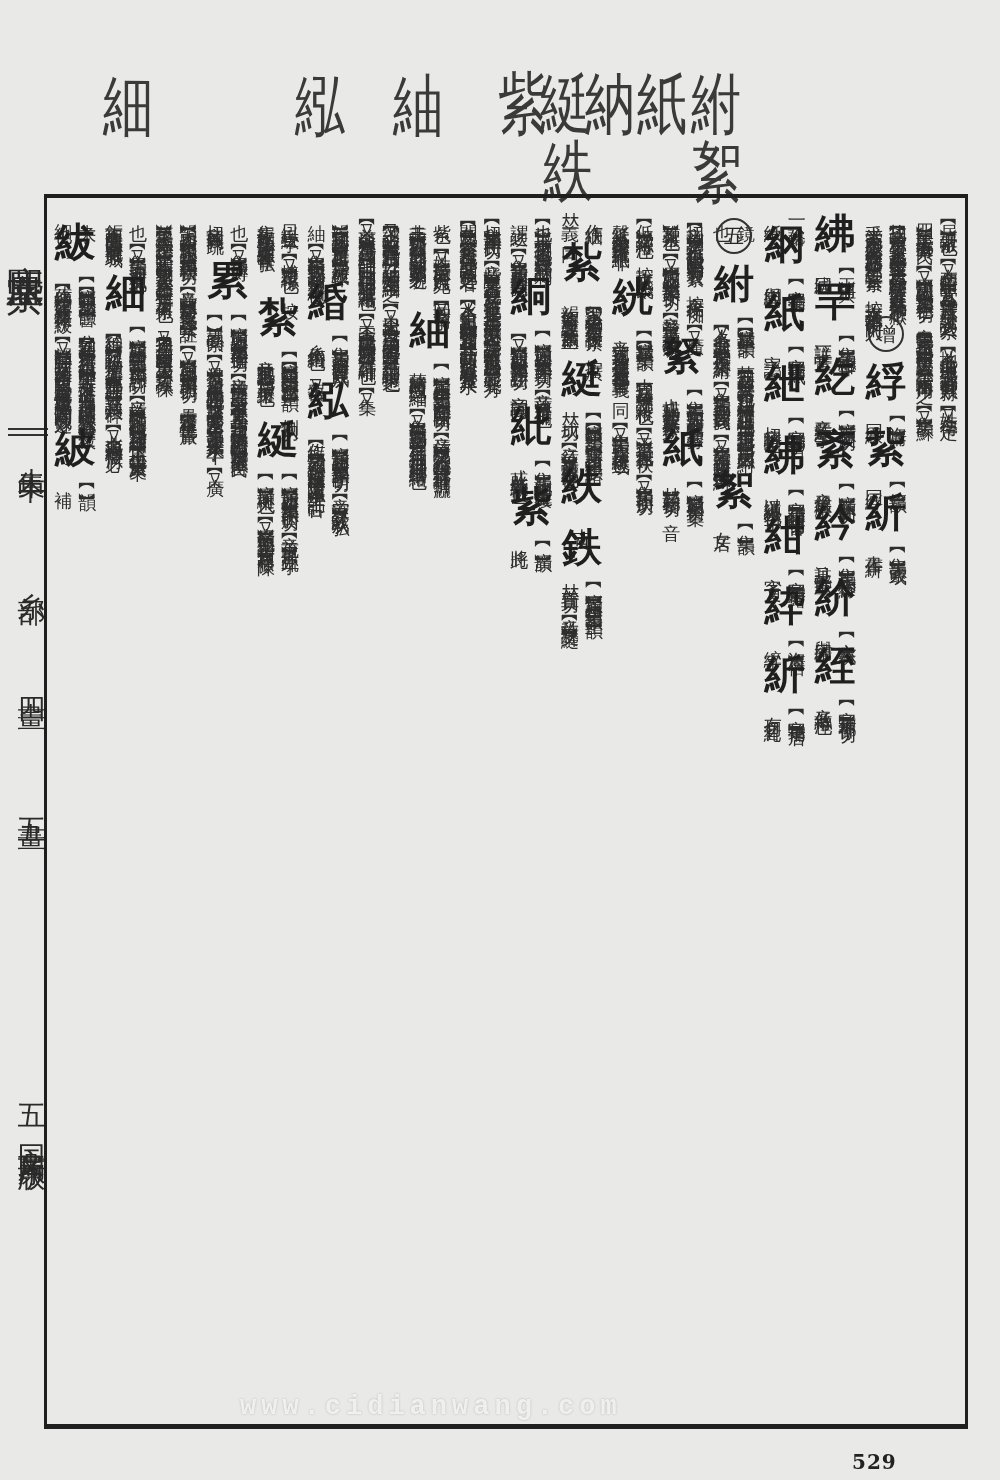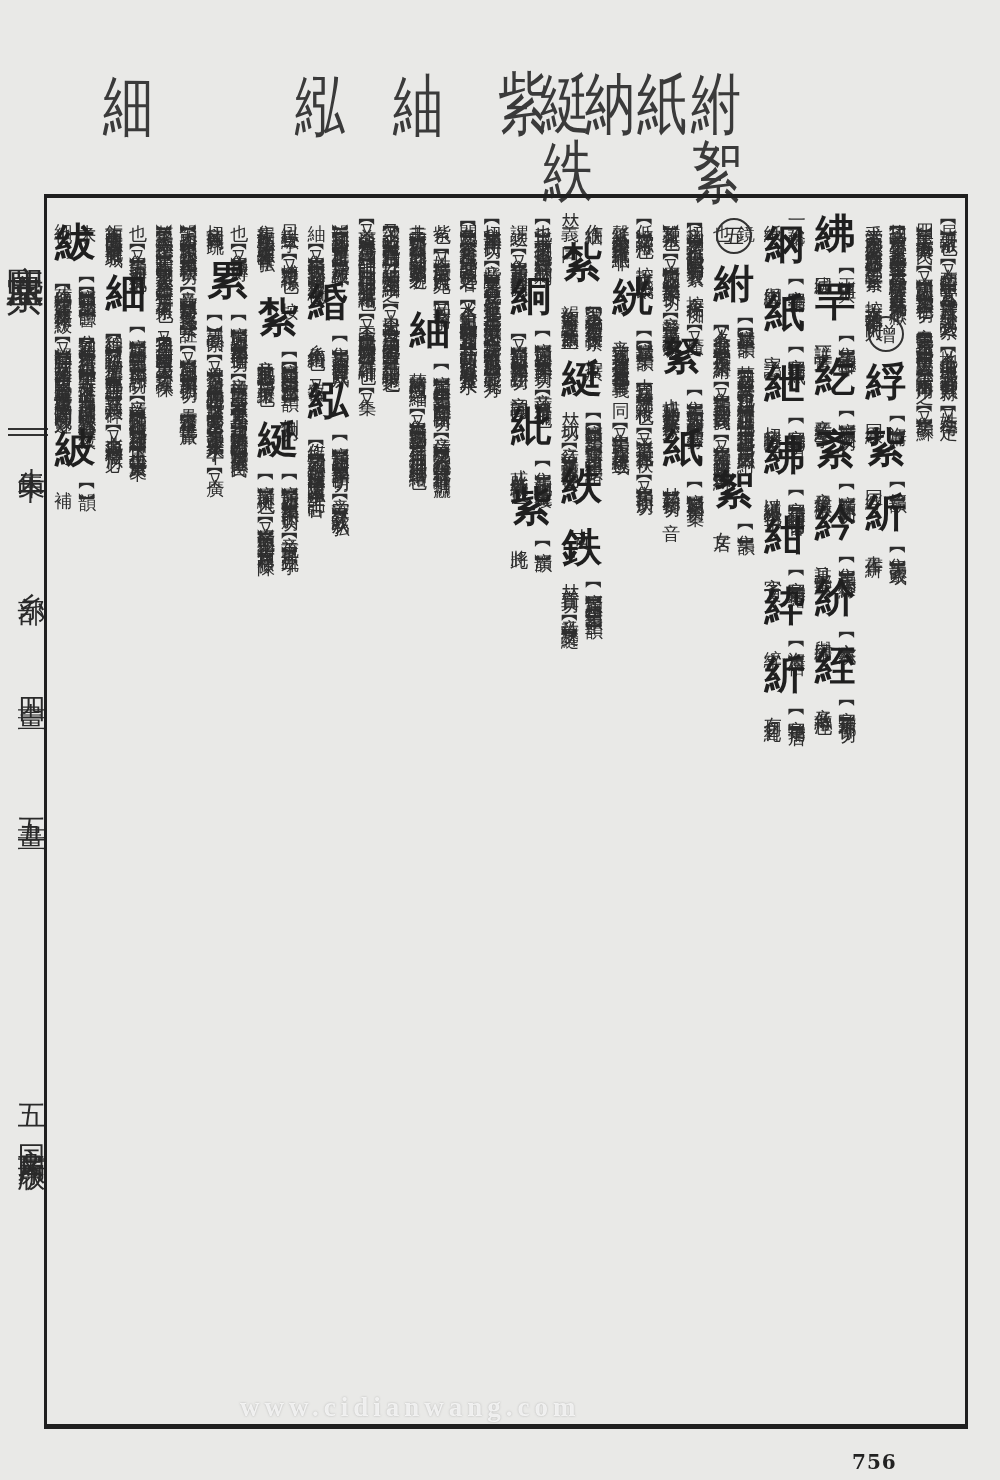--- a/index.html
+++ b/index.html
@@ -14,21 +14,21 @@
   .rule{position:absolute;left:8px;width:40px;height:2px;background:#333;}
   .frame{position:absolute;left:44px;top:194px;width:912px;height:1226px;border:3px solid #1f1f1f;border-top-width:4px;border-bottom-width:5px;
          box-sizing:content-box;display:flex;flex-direction:row-reverse;padding:0 3px;overflow:hidden;}
   .col{flex:1;display:flex;flex-direction:column;align-items:center;padding-top:10px;overflow:hidden;}
   .head{font-size:40px;line-height:44px;height:46px;margin:3px 0;font-weight:bold;color:#1f1f1f;text-align:center;}
   .mark{width:32px;height:32px;border:2px solid #333;border-radius:50%;font-size:20px;line-height:32px;text-align:center;margin:4px 0;}
   .center{writing-mode:vertical-rl;text-orientation:upright;font-size:18px;letter-spacing:3px;line-height:24px;margin:2px 0;}
   .note{display:flex;flex-direction:row-reverse;justify-content:center;gap:0;margin:2px 0;}
   .line{writing-mode:vertical-rl;text-orientation:upright;font-size:18px;letter-spacing:2.4px;line-height:24px;width:24px;color:#2e2e2e;}
   .pagenum{position:absolute;left:852px;top:1450px;font-size:20px;font-weight:bold;letter-spacing:1px;color:#222;}
-  .watermark{position:absolute;left:240px;top:1392px;font-family:Liberation Serif, serif;font-size:27px;font-weight:bold;letter-spacing:5px;
+  .watermark{position:absolute;left:240px;top:1392px;font-family:Liberation Mono, monospace;font-size:27px;font-weight:bold;letter-spacing:5px;
              color:rgba(255,255,255,0.78);text-shadow:0 0 2px rgba(120,120,120,0.5);}
 </style>
 </head>
 <body>
 
 <div>
   <span class="seal" style="left:103px;top:72px;">細</span>
   <span class="seal" style="left:295px;top:72px;">紭</span>
   <span class="seal" style="left:393px;top:72px;">紬</span>
   <span class="seal" style="left:498px;top:70px;">紫</span>
@@ -340,13 +340,13 @@
       </div>
       <div class="head">紴</div>
       <div class="note">
         <span class="line">【韻】</span>
         <span class="line">補</span>
       </div>
     </div>
   </div>
 
 <div class="watermark">www.cidianwang.com</div>
-<div class="pagenum">756</div>
+<div class="pagenum">529</div>
 
 </body></html>

